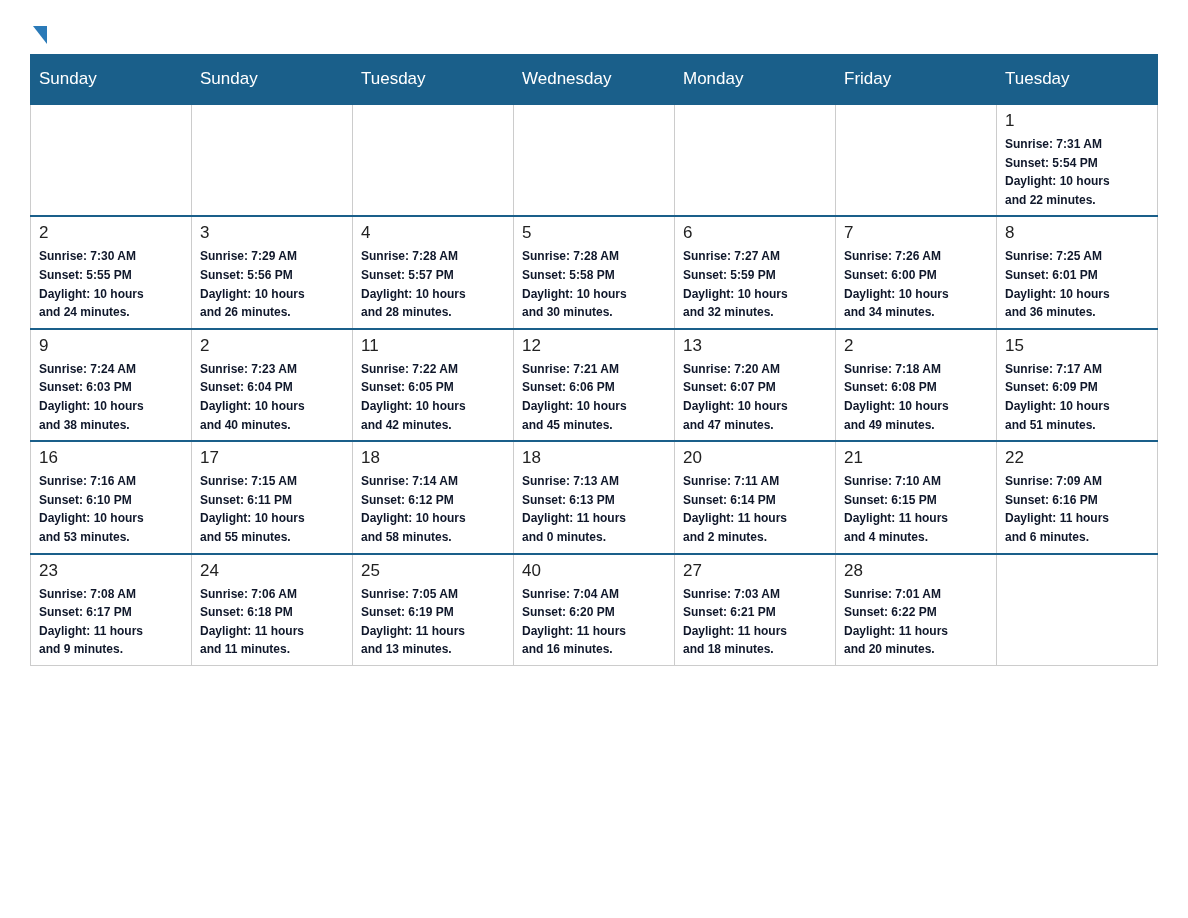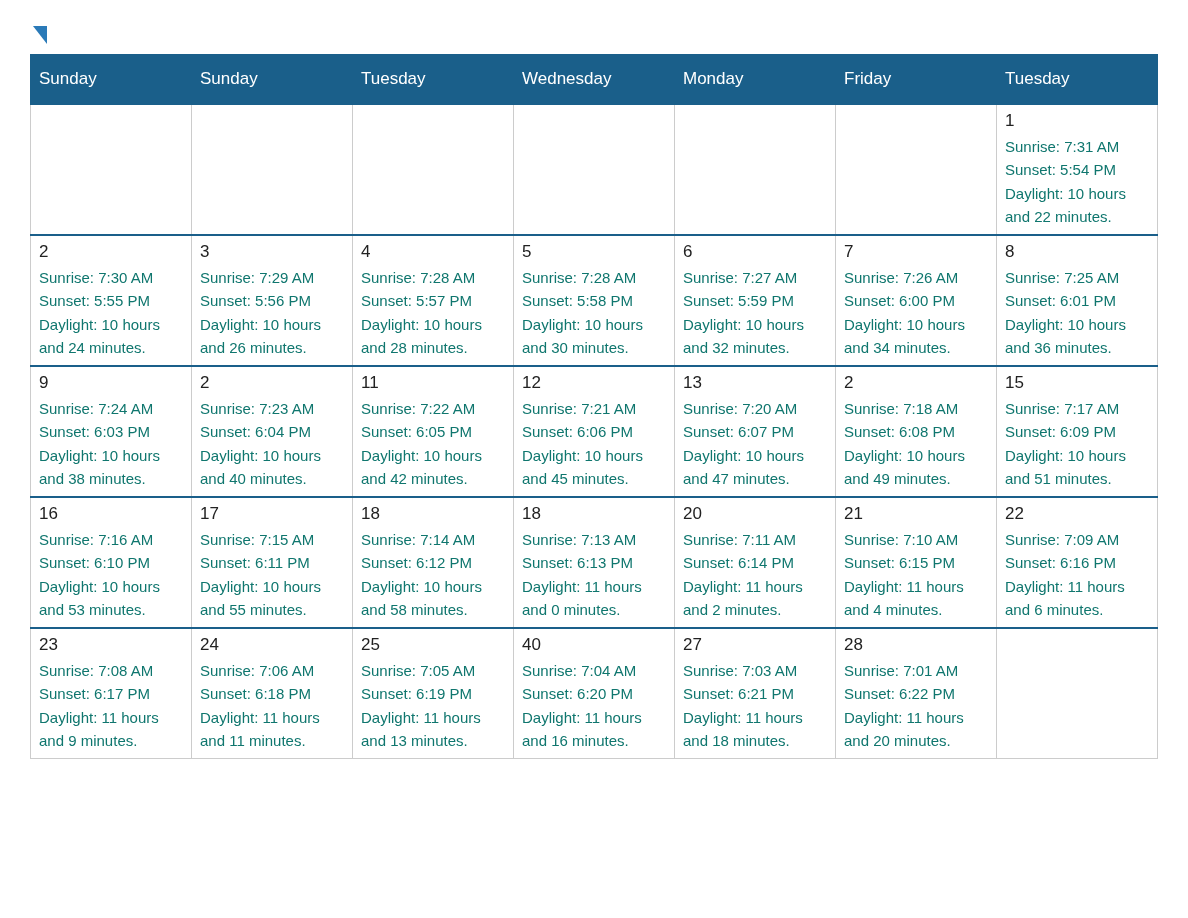--- a/index.html
+++ b/index.html
@@ -91,23 +91,24 @@
       border-top: 2px solid #1a5f8a;
     }
     .day-number {
       font-size: 17px;
       font-weight: normal;
       color: #222;
       display: block;
       margin-bottom: 4px;
     }
     .day-info {
-      font-size: 15px;
-      color: #0f766e;
+      font-size: 12px;
+      color: #0f172a;
       line-height: 1.55;
+      font-weight: bold;
     }
   </style>
 </head>
 <body>
 
 <div class="header">
   <div class="logo">
     <div class="logo-top">
       <span class="logo-general"></span>
       <div class="logo-arrow"></div>

